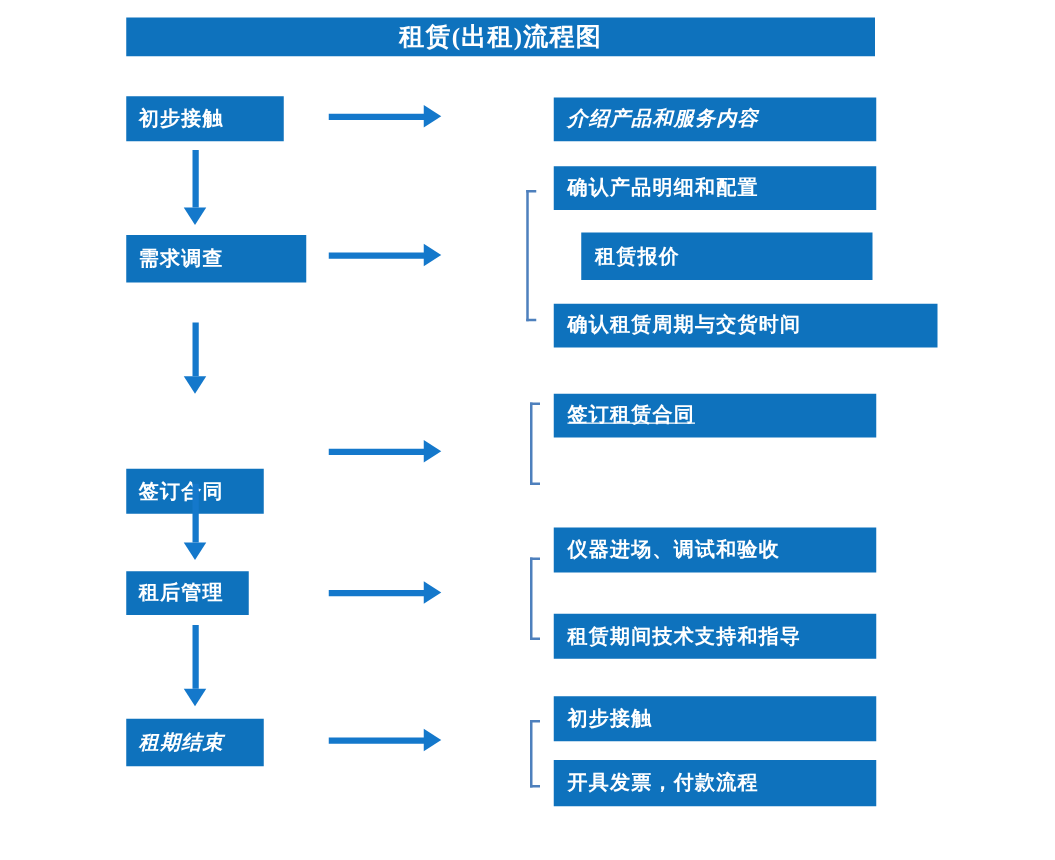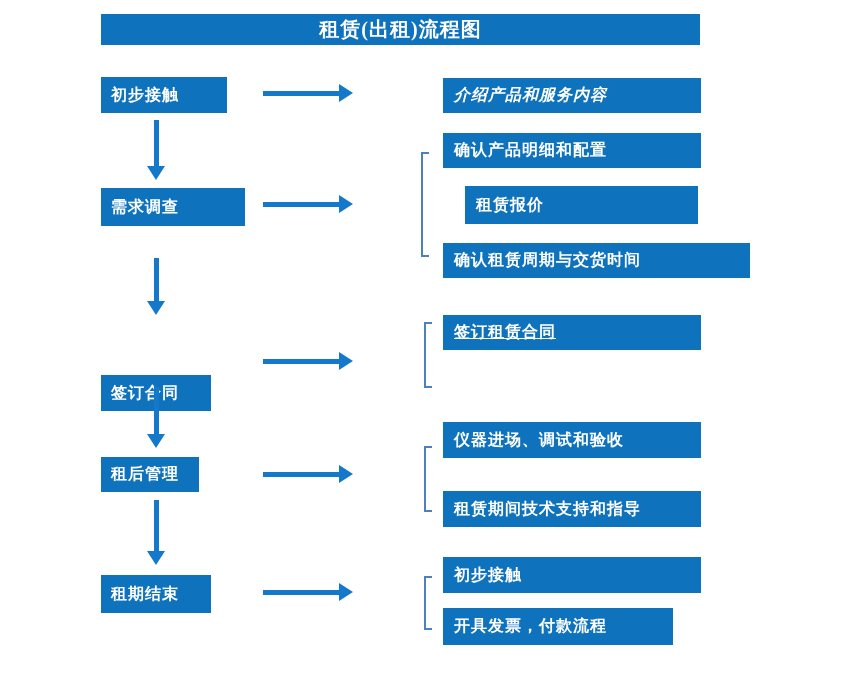--- a/index.html
+++ b/index.html
@@ -46,31 +46,31 @@
 <body>
 
 <div id="canvas">
 
   <div class="titlebar" style="left:101px;top:14px;width:599px;height:31px;font-family:Liberation Serif, serif;">租赁(出租)流程图</div>
 
   <div class="bluebox leftbox" style="left:101px;top:77px;width:126px;height:36px;">初步接触</div>
   <div class="bluebox leftbox" style="left:101px;top:188px;width:144px;height:38px;">需求调查</div>
   <div class="bluebox leftbox" style="left:101px;top:343px;width:110px;height:36px;margin-top:32px;">签订合同</div>
   <div class="bluebox leftbox" style="left:101px;top:457px;width:98px;height:35px;">租后管理</div>
-  <div class="bluebox leftbox" style="left:101px;top:575px;width:110px;height:38px;">租期结束</div>
+  <div class="bluebox leftbox" style="left:101px;top:575px;width:110px;height:38px;font-style:italic;">租期结束</div>
 
   <div class="bluebox rightbox" style="left:443px;top:78px;width:258px;height:35px;font-style:italic;">介绍产品和服务内容</div>
   <div class="bluebox rightbox" style="left:443px;top:133px;width:258px;height:35px;">确认产品明细和配置</div>
   <div class="bluebox rightbox" style="left:465px;top:186px;width:233px;height:38px;">租赁报价</div>
   <div class="bluebox rightbox" style="left:443px;top:243px;width:307px;height:35px;">确认租赁周期与交货时间</div>
   <div class="bluebox rightbox" style="left:443px;top:315px;width:258px;height:35px;text-decoration:underline;">签订租赁合同</div>
   <div class="bluebox rightbox" style="left:443px;top:422px;width:258px;height:36px;">仪器进场、调试和验收</div>
   <div class="bluebox rightbox" style="left:443px;top:491px;width:258px;height:36px;">租赁期间技术支持和指导</div>
   <div class="bluebox rightbox" style="left:443px;top:557px;width:258px;height:36px;">初步接触</div>
-  <div class="bluebox rightbox" style="left:443px;top:608px;width:230px;height:37px;">开具发票，付款流程</div>
+  <div class="bluebox rightbox" style="left:443px;top:608px;width:258px;height:37px;">开具发票，付款流程</div>
 
   <div class="h-arrow" style="left:263px;top:84px;width:90px;">
     <div class="shaft" style="width:78px;"></div>
     <div class="head"></div>
   </div>
   <div class="h-arrow" style="left:263px;top:195px;width:90px;">
     <div class="shaft" style="width:78px;"></div>
     <div class="head"></div>
   </div>
   <div class="h-arrow" style="left:263px;top:352px;width:90px;">

